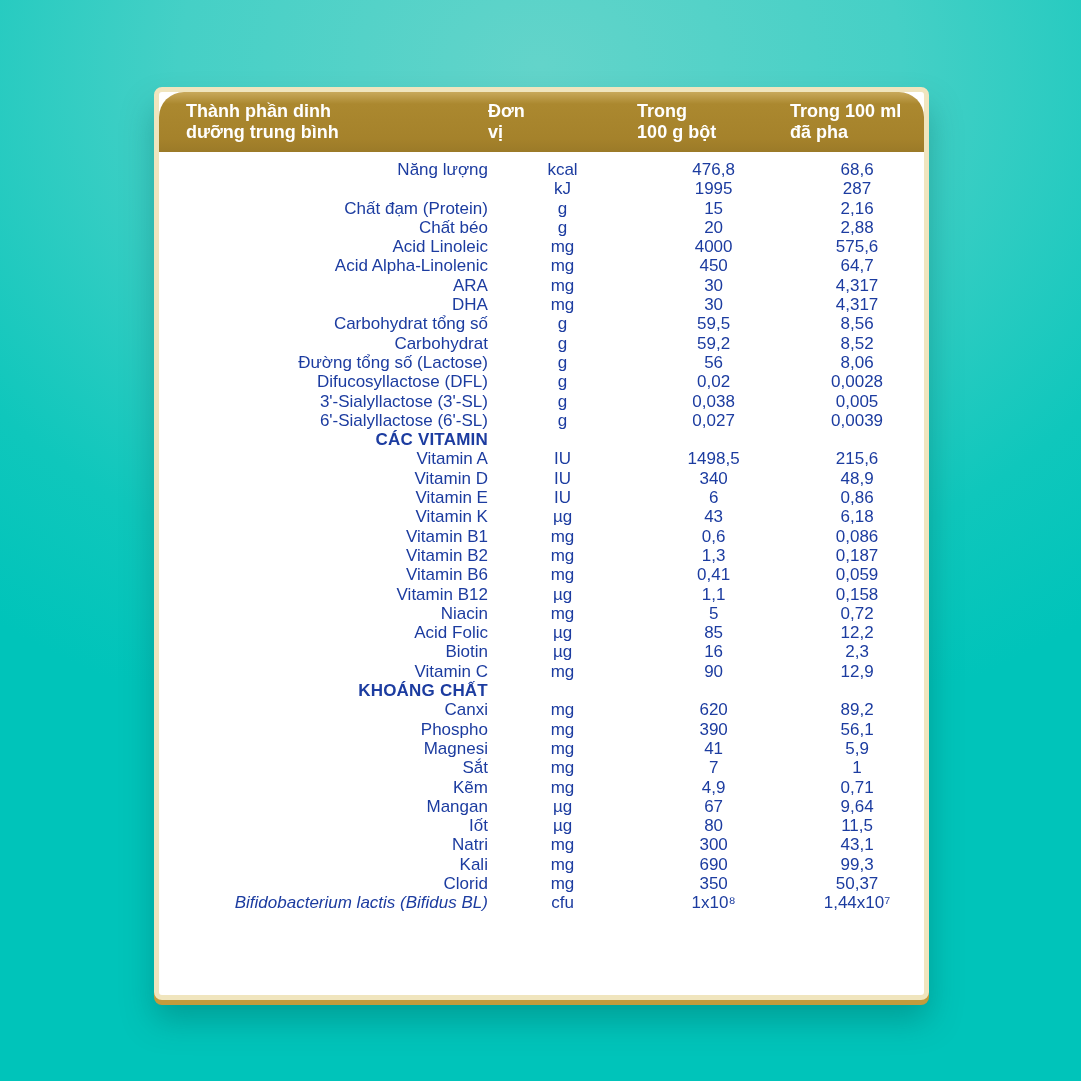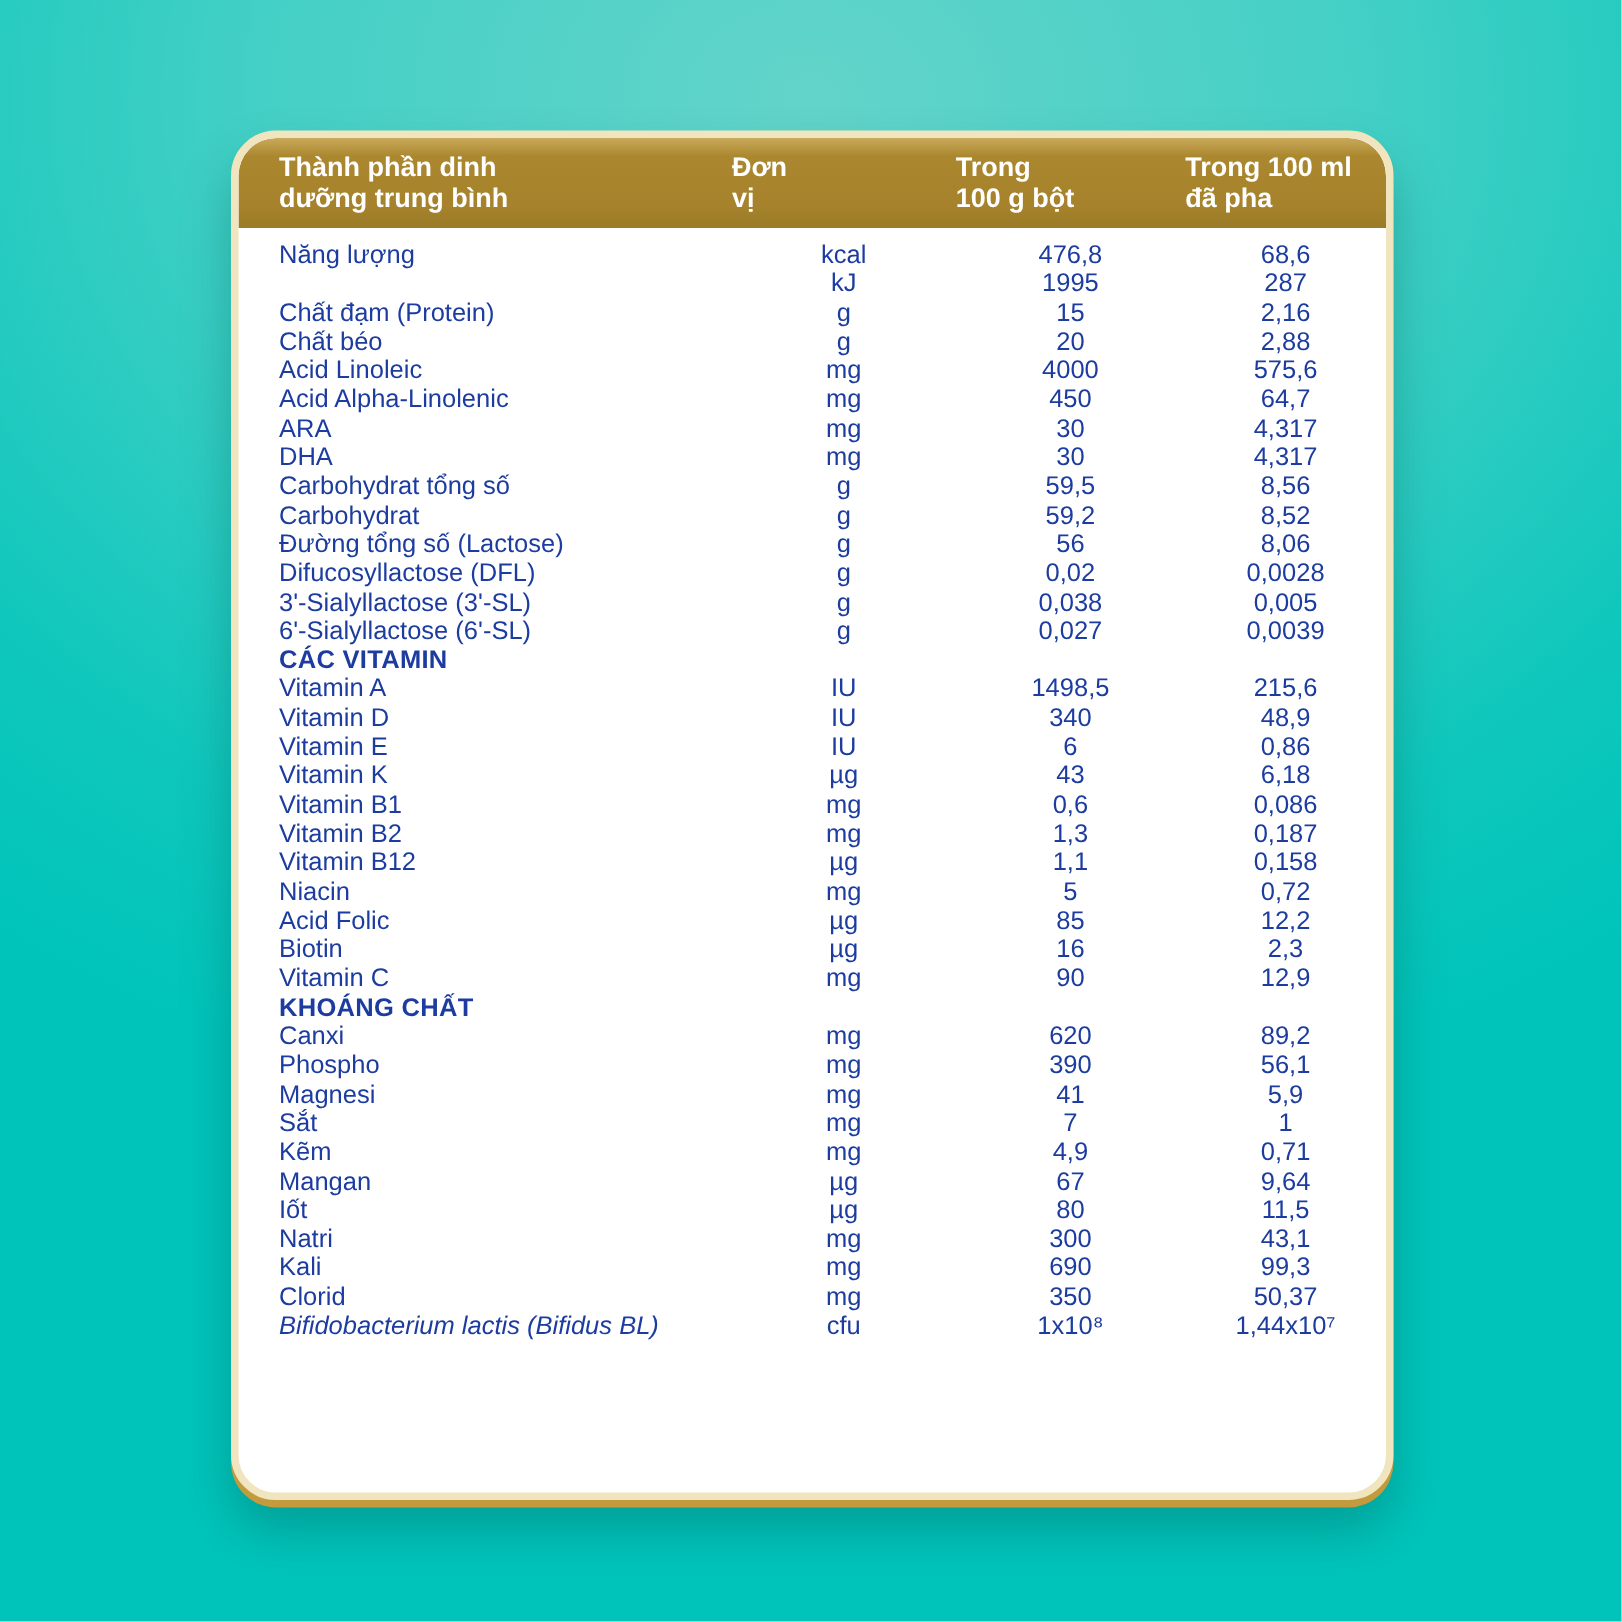--- a/index.html
+++ b/index.html
@@ -12,21 +12,21 @@
     position: absolute; left: 0; top: 0;
     width: 1081px; height: 1081px;
     background: radial-gradient(ellipse 900px 700px at 50% 6%, #63D4CA 0%, #45D0C6 40%, #0FC7BC 78%, #00C4BA 100%);
   }
   .card {
     position: absolute;
     left: 154px; top: 87px;
     width: 775px; height: 913px;
     background: #FFFFFF;
     border: 5px solid #F0E5BE;
-    border-radius: 30px;
+    border-radius: 8px;
     box-shadow: 0 5px 0 0 #C39B3C, 0 20px 32px rgba(0, 90, 85, 0.35);
     overflow: hidden;
   }
   .table-header {
     height: 60px;
     background: linear-gradient(180deg, #C9A95B 0%, #AB882F 20%, #A5822B 78%, #9B7A28 100%);
     border-radius: 25px 25px 0 0;
     display: grid;
     grid-template-columns: 43% 19.5% 20% 17.5%;
     align-items: center;
@@ -48,21 +48,21 @@
   col.c-g    { width: 20%; }
   col.c-ml   { width: 17.5%; }
   td {
     height: 19.3px;
     font-size: 17px;
     line-height: 19.3px;
     color: #1C3CA0;
     white-space: nowrap;
     overflow: visible;
   }
-  td.name-cell { padding-left: 27px; text-align: left; }
+  td.name-cell { padding-left: 27px; text-align: right; }
   td.unit-cell, td.value-cell { text-align: center; }
   tr.section td { font-weight: bold; letter-spacing: 0.2px; }
   tr.item-italic td.name-cell { font-style: italic; }
 </style>
 </head>
 <body>
 
 <div class="bg">
   <div class="card">
 
@@ -214,20 +214,26 @@
               <td class="value-cell">0,6</td>
               <td class="value-cell">0,086</td>
             </tr>
             <tr class="item">
               <td class="name-cell">Vitamin B2</td>
               <td class="unit-cell">mg</td>
               <td class="value-cell">1,3</td>
               <td class="value-cell">0,187</td>
             </tr>
             <tr class="item">
+              <td class="name-cell">Vitamin B6</td>
+              <td class="unit-cell">mg</td>
+              <td class="value-cell">0,41</td>
+              <td class="value-cell">0,059</td>
+            </tr>
+            <tr class="item">
               <td class="name-cell">Vitamin B12</td>
               <td class="unit-cell">µg</td>
               <td class="value-cell">1,1</td>
               <td class="value-cell">0,158</td>
             </tr>
             <tr class="item">
               <td class="name-cell">Niacin</td>
               <td class="unit-cell">mg</td>
               <td class="value-cell">5</td>
               <td class="value-cell">0,72</td>

